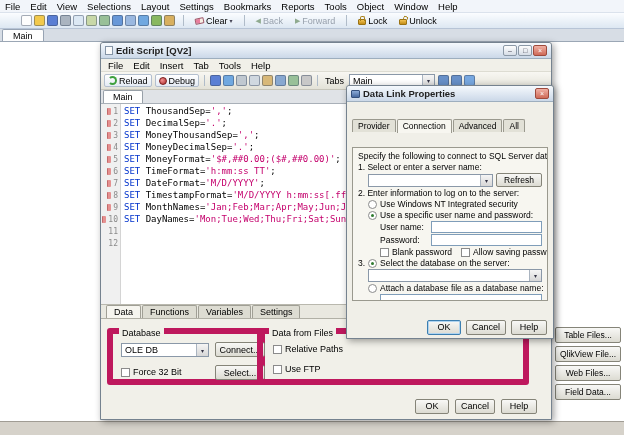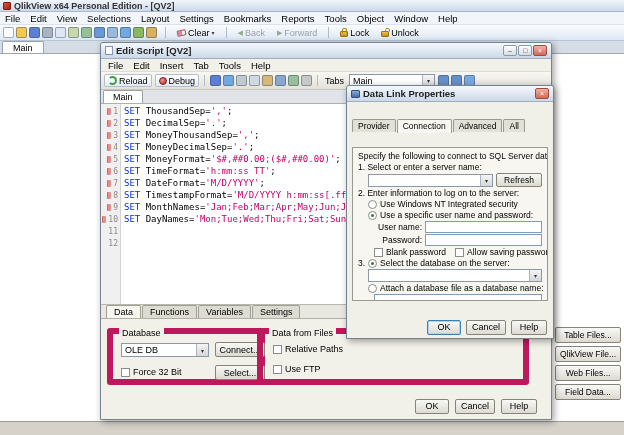--- a/index.html
+++ b/index.html
@@ -9,21 +9,21 @@
     background:#ffffff; font-family:"Liberation Sans",sans-serif; font-size:10px; color:#000;
   }
   
   .app-titlebar{height:12px; display:flex; align-items:center; gap:3px; padding:0 3px;
     background:linear-gradient(#f1f6fc,#ccd9ea); border-bottom:1px solid #a9b8cc;
     font-size:9px; font-weight:bold; color:#333;}
   .app-icon{width:8px;height:8px;border-radius:1px;background:linear-gradient(135deg,#e65040,#9c2414);border:1px solid #7c1c10;}
   .app-menubar{height:13px; display:flex; align-items:center; background:#f2f5fa;
     border-bottom:1px solid #dbe2ec; font-size:9.5px;}
   .menu-item{padding:0 5px; white-space:nowrap;}
-  .app-toolbar{height:16px; display:flex; align-items:center; gap:6px; padding:0 3px;
+  .app-toolbar{height:16px; display:flex; align-items:center; gap:6px; padding:0 21px;
     background:linear-gradient(#fbfdff,#dde7f2); border-bottom:1px solid #b7c4d6; font-size:9px;}
   .ticon-row{display:flex; align-items:center; gap:2px;}
   .ticon{display:inline-block; width:11px; height:11px; border:1px solid rgba(55,70,95,.45); border-radius:2px; background:#fff;}
   .tsep{width:1px; height:11px; background:#b0bcc9; margin:0 2px;}
   .tbtn{display:flex; align-items:center; gap:2px; padding:0 3px; height:13px; border-radius:2px; white-space:nowrap;}
   .tbtn.raised{border:1px solid #b3bfce; background:linear-gradient(#ffffff,#e4ebf4);}
   .caret{font-size:6px; color:#445;}
   .disabled-btn{color:#98a1ad;}
   .arr{font-size:7px; color:#8faa8f;}
   .eraser-icon{width:9px;height:6px;border:1px solid #a05868;border-radius:1px;
@@ -113,41 +113,37 @@
   .dlg-tab{padding:0 5px; height:13px; line-height:13px; font-size:8.5px; margin-right:1px;
     border:1px solid #9a998e; border-bottom:none; border-radius:2px 2px 0 0; background:#e2e1d7; position:relative;}
   .dlg-tab.active{background:#f7f6f0; height:14px; z-index:2; margin-bottom:-1px;}
   .dlg-page{flex:1; margin:0 5px; border:1px solid #9a998e; background:#f7f6f0;
     padding:3px 5px; display:flex; flex-direction:column; gap:1px; font-size:8.5px; overflow:hidden;}
   .row{display:flex; align-items:center; gap:3px;}
   .grow{flex:1;}
   .plabel{line-height:10px; white-space:nowrap;}
   .gray-text{color:#8a8a84;}
   .ind1{margin-left:10px;}
-  .ind2{margin-left:16px;text-align:right;}
+  .ind2{margin-left:22px;}
   .flabel{width:48px; white-space:nowrap;}
   .input{height:12px; background:#fff; border:1px solid #7f9db9; flex:1;}
   .input.off{background:#ececec; border-color:#b2b2ac;}
   .sm-combo{height:13px;}
   .refresh-btn{width:46px; height:14px; font-size:8.5px;}
   .test-btn{width:86px; height:14px; font-size:8.5px;}
   .row.right{justify-content:flex-end;}
   .dlg-buttons{height:22px; flex:0 0 22px; display:flex; align-items:center; justify-content:flex-end;
     gap:5px; padding:0 6px; background:#f0efe8;}
   .dlg-buttons .btn{height:15px;}
 </style>
 </head>
 <body>
 
 <div class="screen">
 
-  <div class="app-titlebar">
-    <span class="app-icon"></span>
-    <span>QlikView x64 Personal Edition - [QV2]</span>
-  </div>
 
   <div class="app-menubar">
       <span class="menu-item">File</span>
       <span class="menu-item">Edit</span>
       <span class="menu-item">View</span>
       <span class="menu-item">Selections</span>
       <span class="menu-item">Layout</span>
       <span class="menu-item">Settings</span>
       <span class="menu-item">Bookmarks</span>
       <span class="menu-item">Reports</span>

